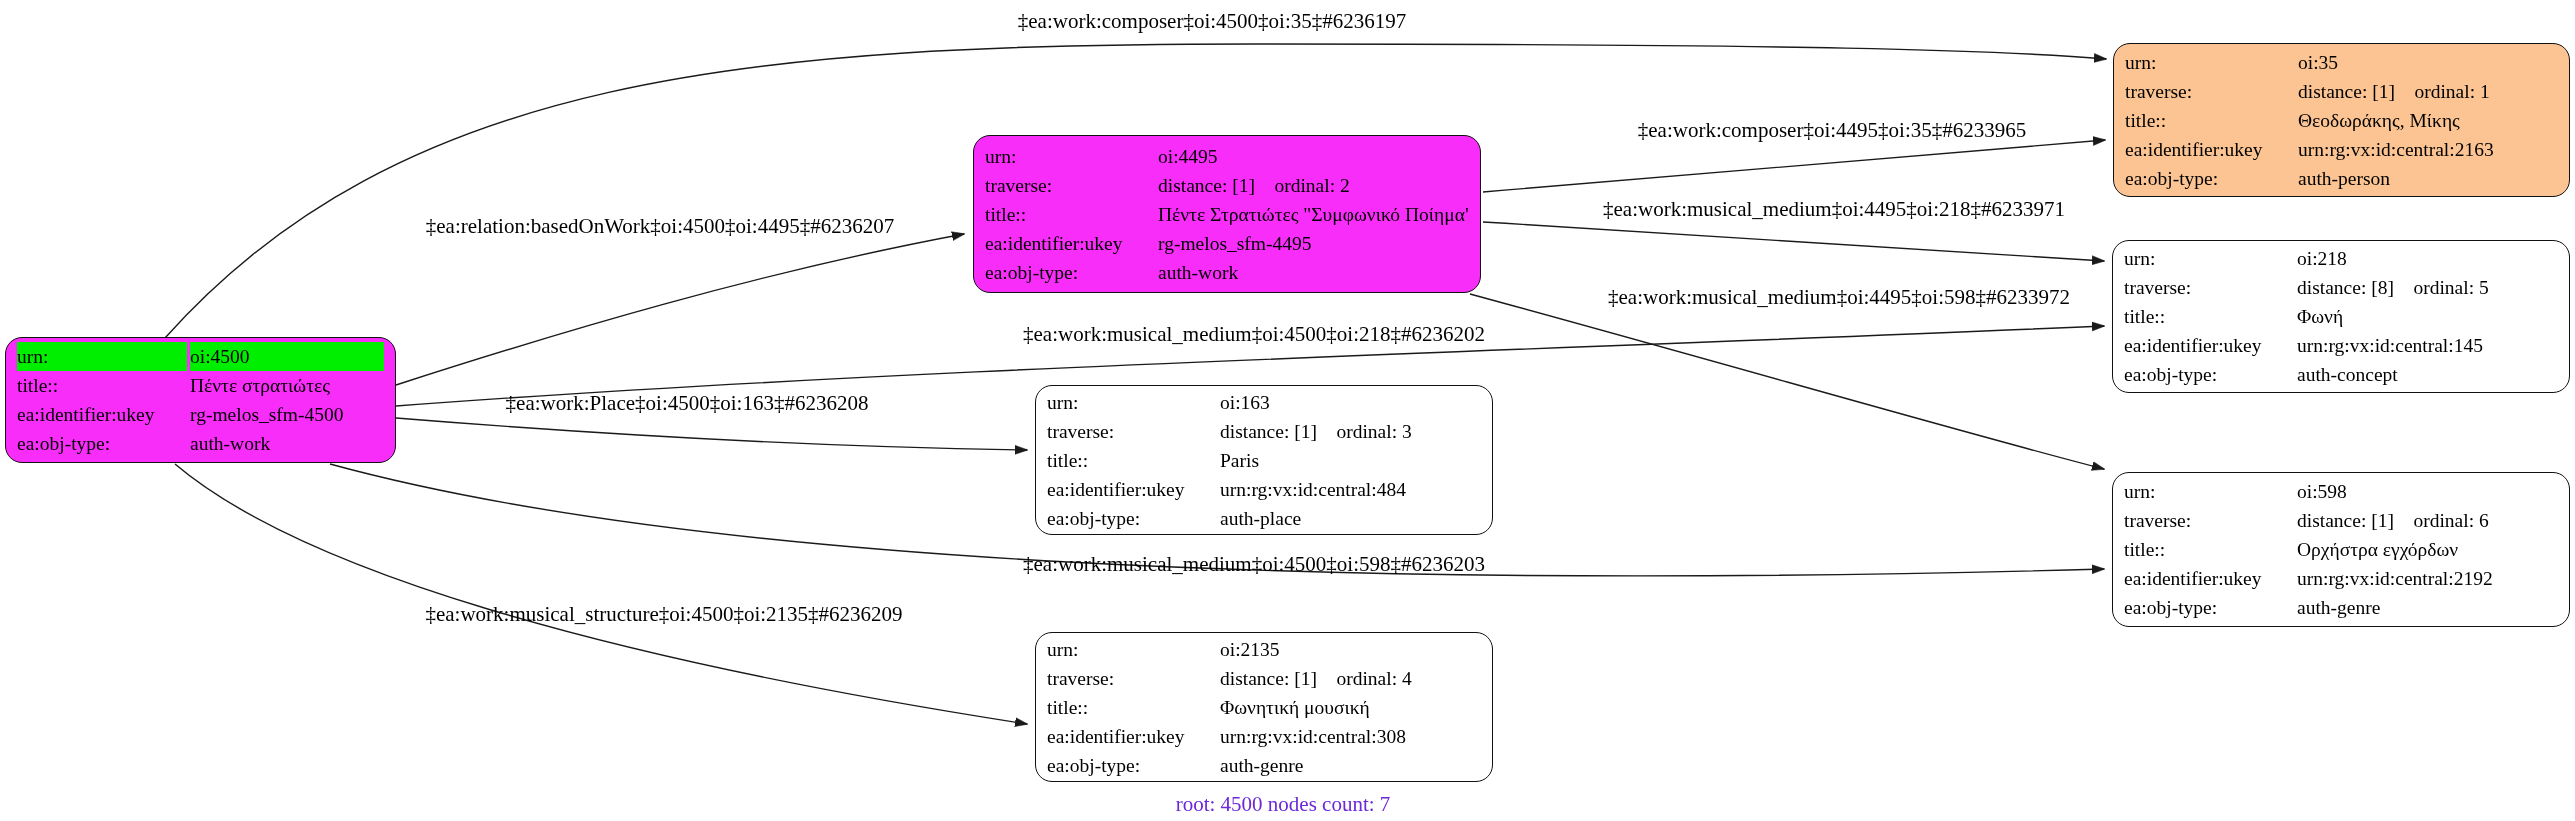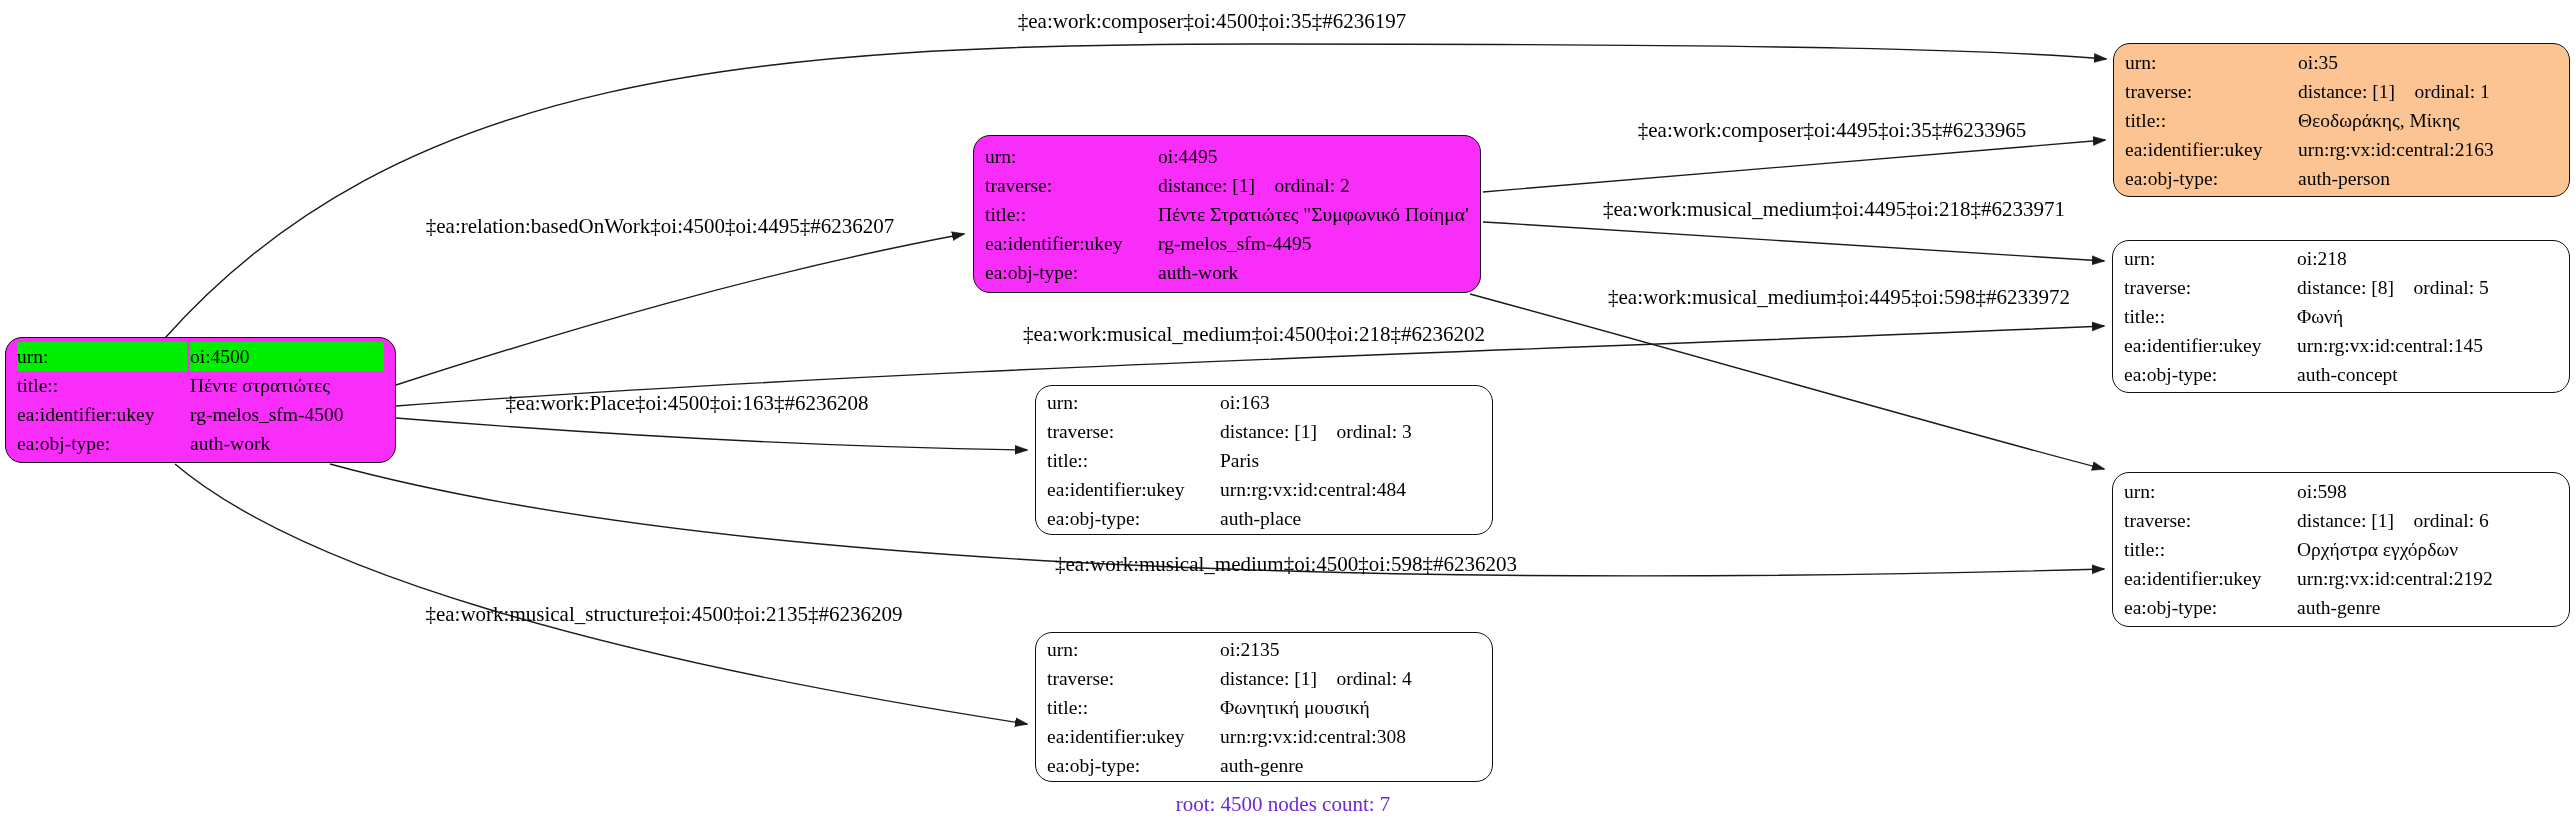--- a/index.html
+++ b/index.html
@@ -149,21 +149,21 @@
         <div class="nrow"><div class="nlabel">title::</div><div class="nvalue">Φωνητική μουσική</div></div>
         <div class="nrow"><div class="nlabel">ea:identifier:ukey</div><div class="nvalue">urn:rg:vx:id:central:308</div></div>
         <div class="nrow"><div class="nlabel">ea:obj-type:</div><div class="nvalue">auth-genre</div></div>
       </div>
     </div>
   <div id="labels-root">
       <div class="elabel" style="left: 1212px; top: 21px;">‡ea:work:composer‡oi:4500‡oi:35‡#6236197</div>
       <div class="elabel" style="left: 660px; top: 226px;">‡ea:relation:basedOnWork‡oi:4500‡oi:4495‡#6236207</div>
       <div class="elabel" style="left: 1254px; top: 334px;">‡ea:work:musical_medium‡oi:4500‡oi:218‡#6236202</div>
       <div class="elabel" style="left: 687px; top: 403px;">‡ea:work:Place‡oi:4500‡oi:163‡#6236208</div>
-      <div class="elabel" style="left: 1286px; top: 564px;">‡ea:work:musical_medium‡oi:4500‡oi:598‡#6236203</div>
+      <div class="elabel" style="left: 1254px; top: 564px;">‡ea:work:musical_medium‡oi:4500‡oi:598‡#6236203</div>
       <div class="elabel" style="left: 664px; top: 614px; text-align: center;">‡ea:work:musical_structure‡oi:4500‡oi:2135‡#6236209</div>
       <div class="elabel" style="left: 1832px; top: 130px;">‡ea:work:composer‡oi:4495‡oi:35‡#6233965</div>
       <div class="elabel" style="left: 1834px; top: 209px;">‡ea:work:musical_medium‡oi:4495‡oi:218‡#6233971</div>
       <div class="elabel" style="left: 1839px; top: 297px;">‡ea:work:musical_medium‡oi:4495‡oi:598‡#6233972</div>
     </div>
 
   <div id="graph-caption" style="left:1283px; top:792px;">root: 4500 nodes count: 7</div>
 </div>
 
 </body></html>

